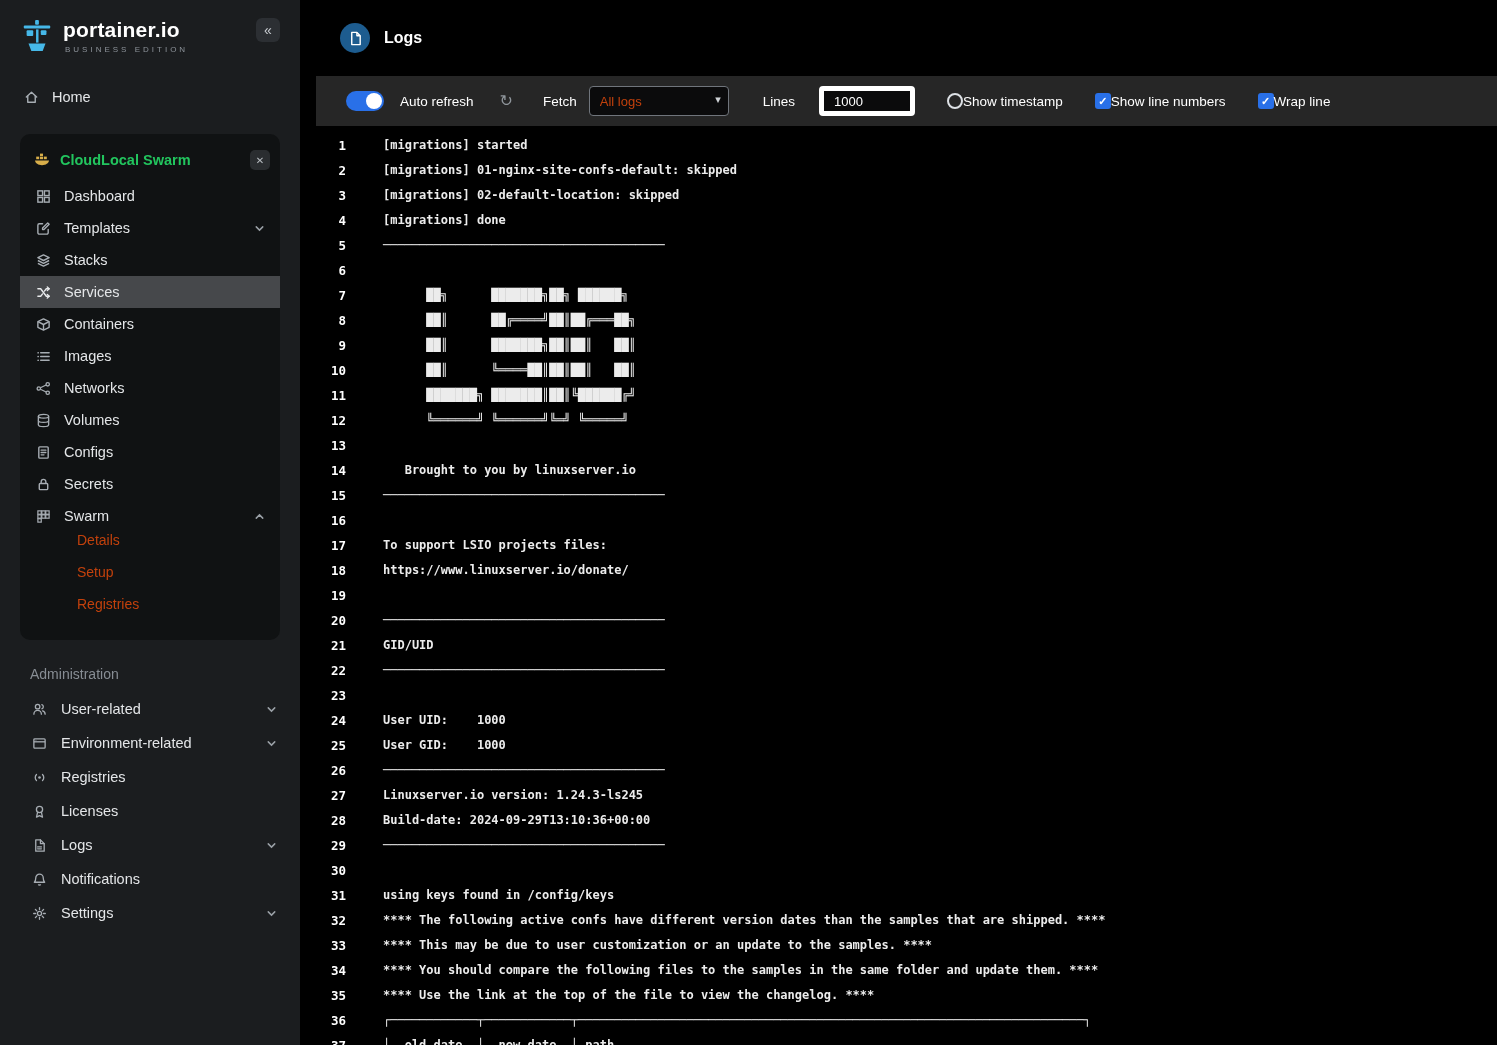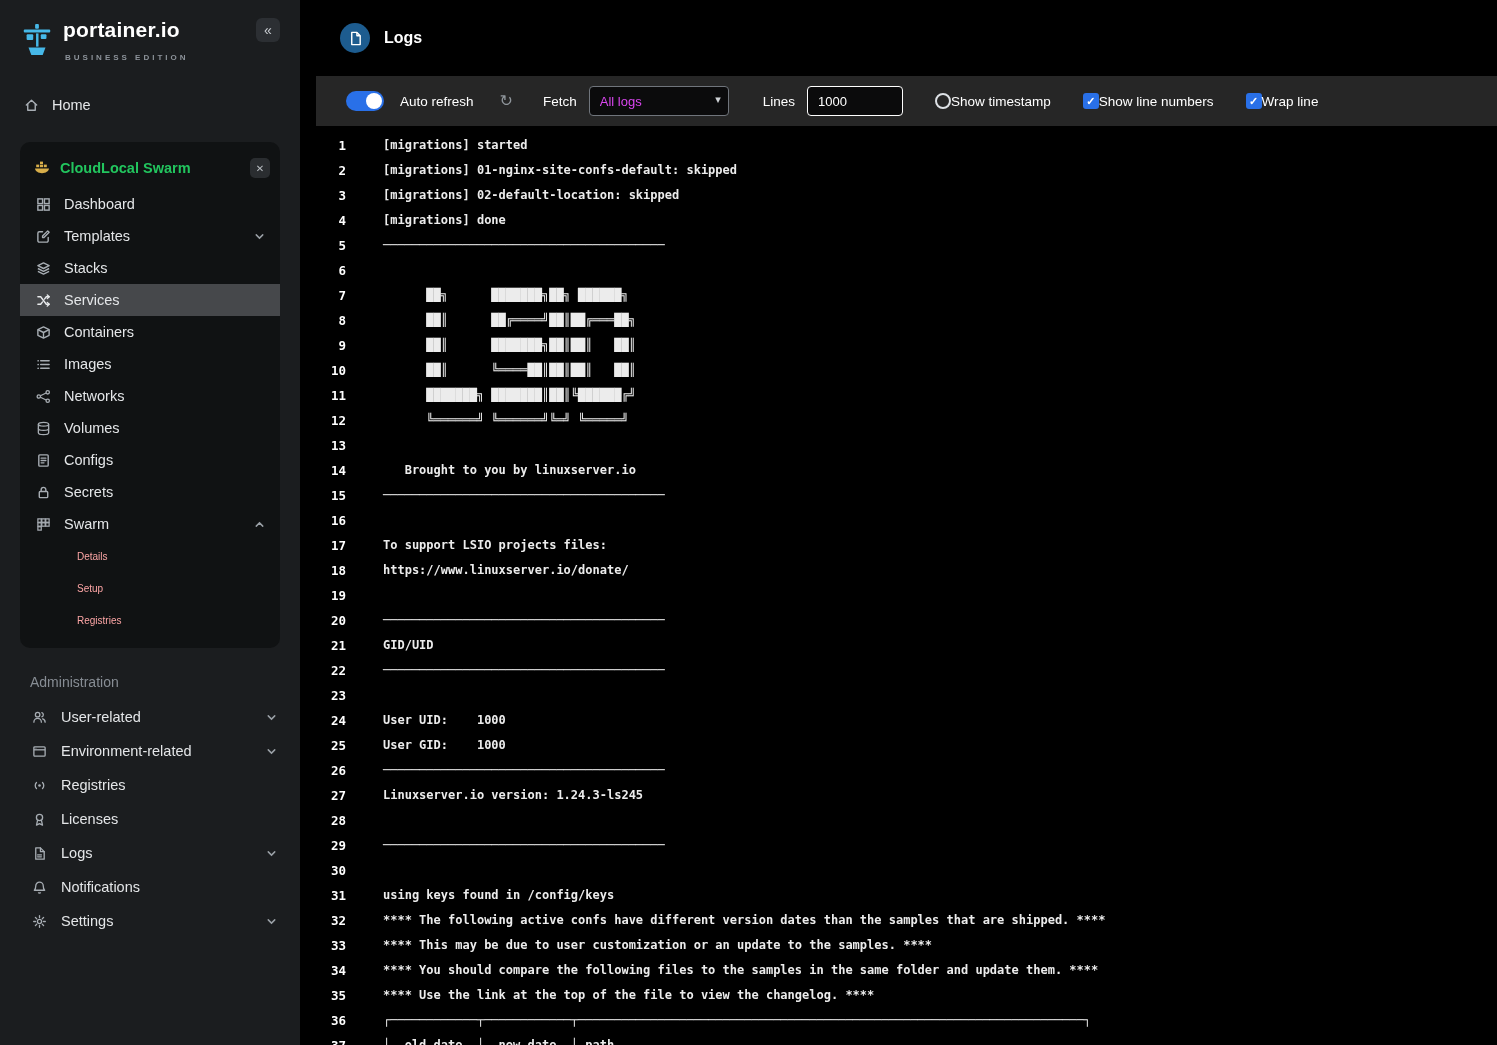--- a/index.html
+++ b/index.html
@@ -6,58 +6,58 @@
   html,body{width:1497px;height:1045px;overflow:hidden;background:#000}
   body{font-family:"Liberation Sans",sans-serif}
   .app{display:flex;width:1497px;height:1045px}
 
   
   .sidebar{flex:0 0 300px;width:300px;background:var(--sidebar-bg,#1b1d1f);display:flex;flex-direction:column;overflow:hidden}
   .sidebar-head{display:flex;align-items:flex-start;justify-content:space-between;padding:18px 20px 0 20px}
   .brand{display:flex;gap:9px;align-items:center;cursor:pointer}
   .brand-text{display:flex;flex-direction:column}
   .brand-title{font-size:21px;font-weight:700;color:#fff;letter-spacing:.2px}
-  .brand-sub{font-size:8px;letter-spacing:3px;color:#8d939a;margin-top:11px;font-weight:700;padding-left:2px}
+  .brand-sub{font-size:8px;letter-spacing:3px;color:#8d939a;margin-top:3px;font-weight:400;padding-left:2px}
   .collapse-btn{width:24px;height:24px;border:none;border-radius:6px;background:#2c2f33;color:#c9cdd2;font-size:14px;line-height:22px;cursor:pointer;font-family:inherit}
   .nav-row{display:flex;align-items:center;gap:13px;height:32px;color:#e4e6e8;font-size:14.5px;cursor:pointer}
   .nav-home{margin-top:26px;padding:0 24px;height:34px}
   .icon{width:15px;height:15px;color:#a7adb3;display:inline-flex;flex:none}
   .icon svg{width:100%;height:100%}
   .chev{margin-left:auto;width:13px;height:13px;color:#9aa0a6;display:inline-flex}
   .chev svg{width:100%;height:100%}
 
   .env-panel{margin:20px 20px 0;background:#101213;border-radius:10px;padding:8px 0 12px}
   .env-head{display:flex;align-items:center;gap:10px;padding:8px 10px 10px 14px}
   .env-name{font-size:14.5px;font-weight:700;color:#22c55e;flex:1}
   .env-close{width:20px;height:20px;border:none;border-radius:5px;background:#2a2d30;color:#b9bec3;font-size:10px;cursor:pointer;font-family:inherit}
   .env-item{padding:0 14px 0 16px}
   .env-item.selected{background:var(--selected-item-bg,#46484b)}
   .env-item.selected .icon{color:#e8eaec}
-  .sub-item{padding-left:57px;height:32px;display:flex;align-items:center;font-size:10px;color:#fca5a5;cursor:pointer}
+  .sub-item{padding-left:57px;height:32px;display:flex;font-size:14px;color:#c2410c;cursor:pointer}
 
   .admin-label{margin:26px 0 10px 30px;font-size:14px;color:#878d94}
   .admin-item{padding:0 22px 0 32px;height:34px;gap:14px}
 
   
   .main{flex:1;min-width:0;display:flex;flex-direction:column;background:#000;padding-left:16px}
   .main-header{height:76px;display:flex;align-items:center;gap:14px;padding-left:24px}
   .logs-badge{width:30px;height:30px;border-radius:50%;background:var(--badge-blue,#1d5c8f);display:flex;align-items:center;justify-content:center;flex:none}
   .page-title{font-size:16px;font-weight:700;color:#fff}
 
   .toolbar{height:50px;background:var(--toolbar-bg,#262626);display:flex;align-items:center;padding:0 16px 0 30px;color:#fff;font-size:13.5px;flex:none}
   .toggle{width:38px;height:20px;border-radius:10px;background:var(--accent-blue,#2970e8);position:relative;cursor:pointer;flex:none}
   .toggle .knob{position:absolute;right:2px;top:2px;width:16px;height:16px;border-radius:50%;background:#fff}
   .tb-label{margin-left:16px}
   .refresh{margin-left:26px;color:#8f959b;font-size:16px;cursor:pointer;line-height:1}
   .fetch-label{margin-left:30px}
   .select-wrap{position:relative;margin-left:12px}
-  .fetch-select{appearance:none;-webkit-appearance:none;width:140px;height:30px;background:#0b0b0c;border:1px solid #70757c;border-radius:4px;color:#d946ef;font-size:13px;padding:0 24px 0 10px;font-family:inherit;cursor:pointer}
+  .fetch-select{appearance:none;-webkit-appearance:none;width:140px;height:30px;background:#0b0b0c;border:1px solid #70757c;border-radius:4px;color:#c2410c;font-size:13px;padding:0 24px 0 10px;font-family:inherit;cursor:pointer}
   .select-caret{position:absolute;right:8px;top:7px;pointer-events:none;color:#cfd3d7;font-size:11px}
   .lines-label{margin-left:34px}
-  .lines-input{margin-left:12px;width:96px;height:30px;background:#0b0b0c;border:1px solid #ffffff;border-radius:4px;color:#fff;font-size:13px;padding:0 10px;font-family:inherit}
+  .lines-input{margin-left:24px;width:96px;height:30px;background:#0b0b0c;border:5px solid #ffffff;border-radius:4px;color:#fff;font-size:13px;padding:0 10px;font-family:inherit}
   .check-group{display:flex;align-items:center;margin-left:32px;cursor:pointer}
   .circle-box{width:16px;height:16px;border-radius:50%;border:2px solid #dde1e5;flex:none}
   .check-box{width:16px;height:16px;border-radius:3px;background:var(--accent-blue,#2970e8);color:#fff;display:flex;align-items:center;justify-content:center;font-size:11px;flex:none;font-weight:700}
 
   .log-view{flex:1;padding-top:7px;font-family:"DejaVu Sans Mono",monospace;font-weight:700;overflow:hidden}
   .log-line{display:flex;height:25px;line-height:25px;white-space:pre}
   .ln{flex:none;width:30px;text-align:right;color:#fff;font-size:12.5px}
   .lt{margin-left:37px;color:var(--log-text,#ececec);font-size:12px}
 </style>
 </head>
@@ -509,20 +509,21 @@
         <div class="log-line">
           <span class="ln">26</span>
           <span class="lt">───────────────────────────────────────</span>
         </div>
         <div class="log-line">
           <span class="ln">27</span>
           <span class="lt">Linuxserver.io version: 1.24.3-ls245</span>
         </div>
         <div class="log-line">
           <span class="ln">28</span>
+          <span class="lt">Build-date: 2024-09-29T13:10:36+00:00</span>
         </div>
         <div class="log-line">
           <span class="ln">29</span>
           <span class="lt">───────────────────────────────────────</span>
         </div>
         <div class="log-line">
           <span class="ln">30</span>
           <span class="lt"></span>
         </div>
         <div class="log-line">

